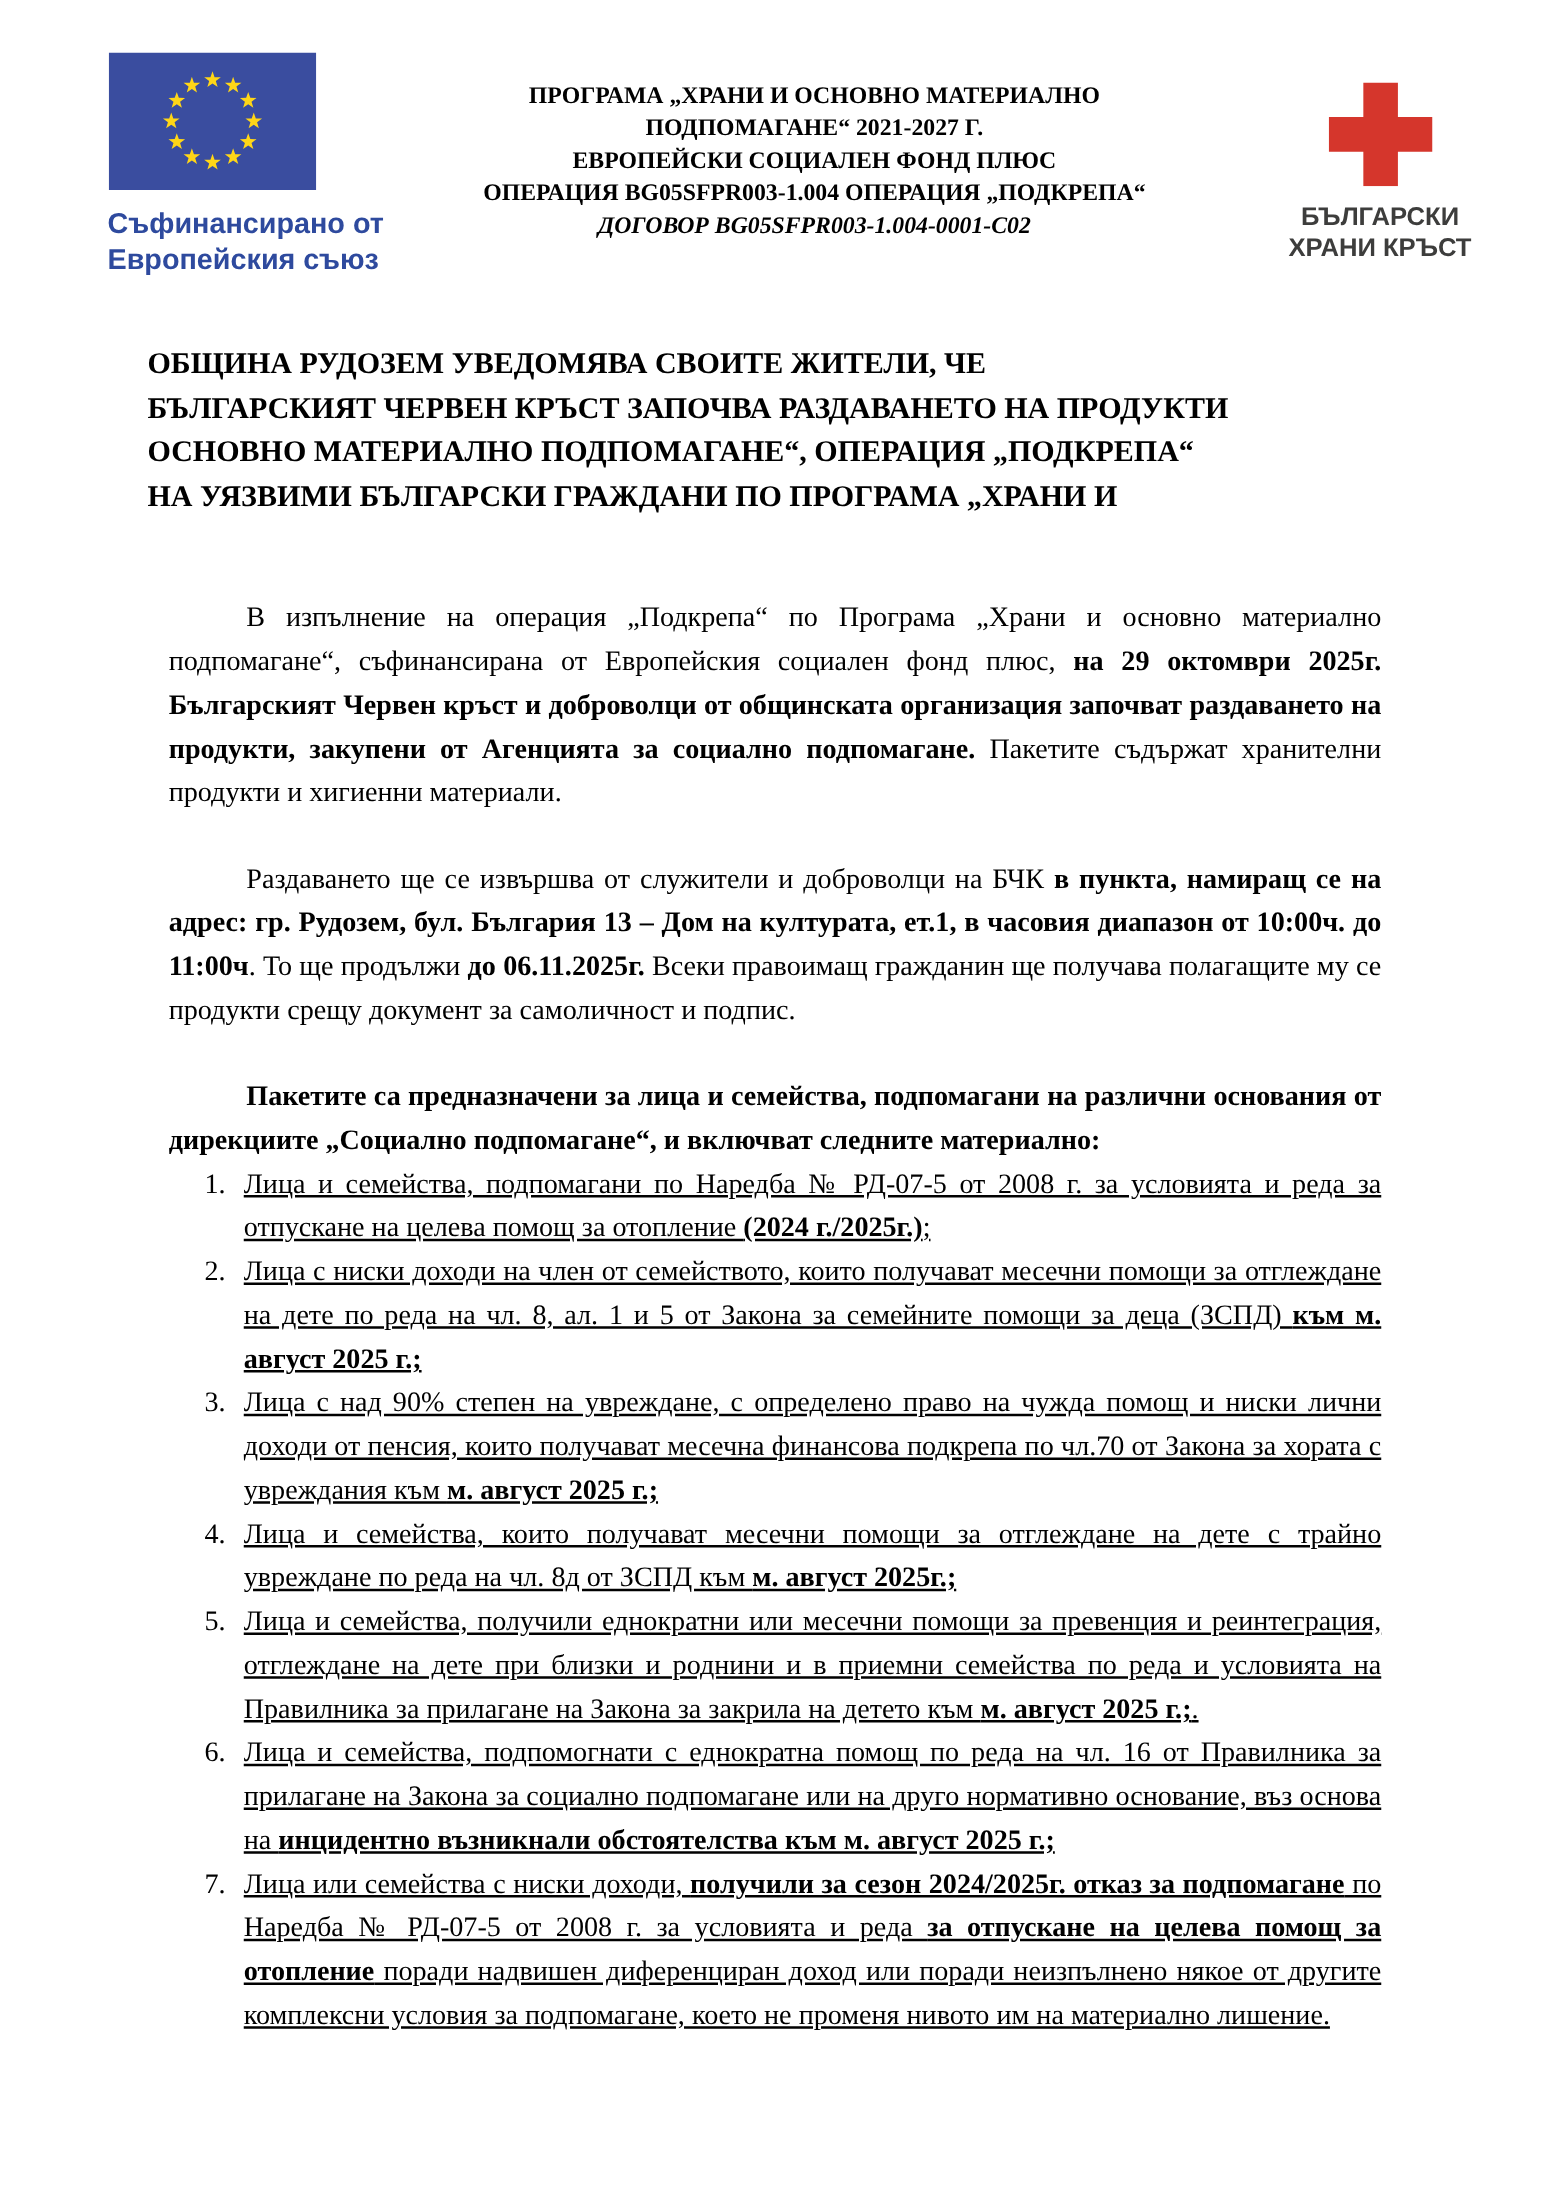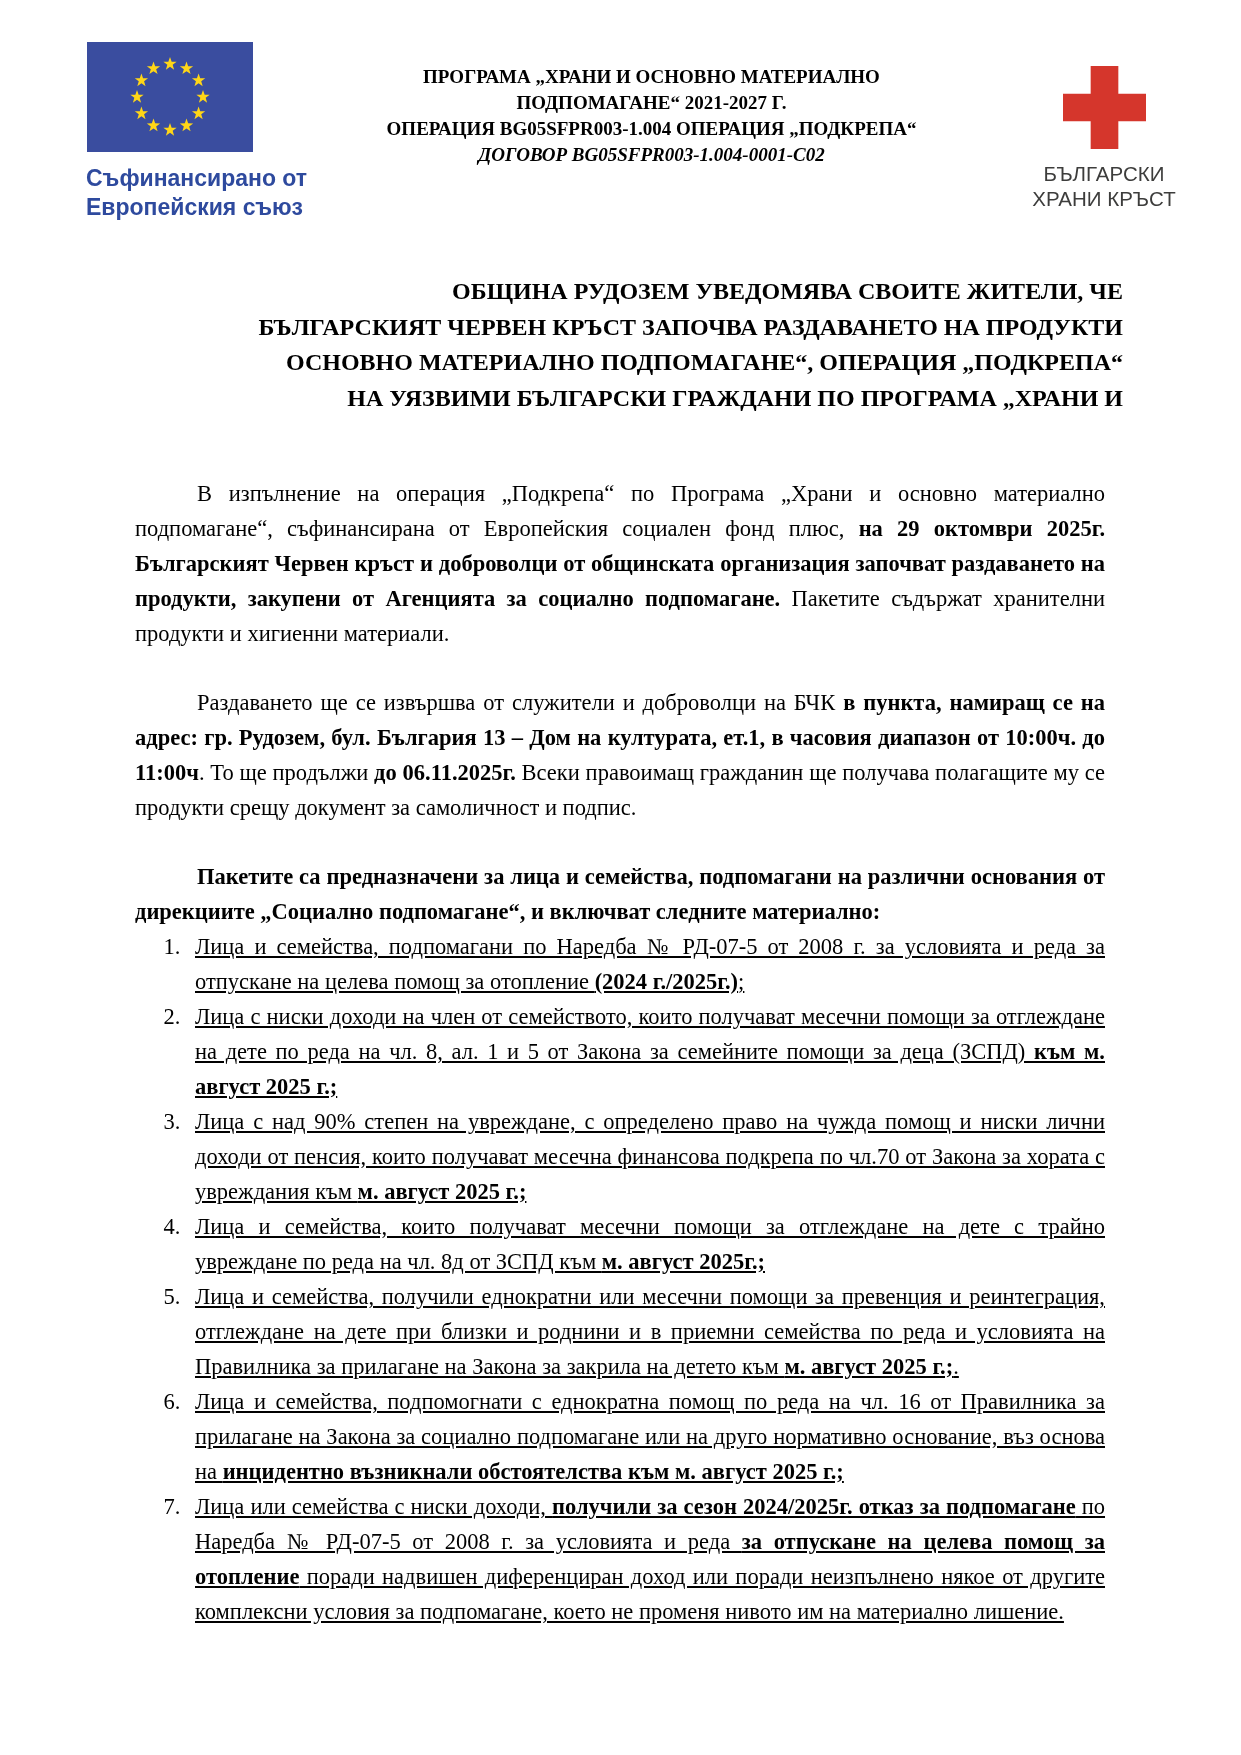--- a/index.html
+++ b/index.html
@@ -38,35 +38,34 @@
     font-weight: bold;
     font-size: 19px;
     line-height: 26px;
   }
   .center-block .contract-line { font-style: italic; }
   .rc-block { width: 190px; flex: 0 0 auto; text-align: center; padding-top: 28px; }
   .rc-cross { display: block; width: 83px; height: 83px; margin: 0 auto; }
   .rc-caption {
     margin-top: 12px;
     font-family: "Liberation Sans", sans-serif;
-    font-weight: normal;
+    font-weight: bold;
     font-size: 20.5px;
     line-height: 25px;
     color: #3D3D3C;
     white-space: nowrap;
   }
   
   .notice-title {
     margin-top: 52px;
     padding: 0 118px;
-    text-align: right;
+    text-align: left;
     font-weight: bold;
     font-size: 24px;
     line-height: 35.5px;
-    margin-left: 20px;
   }
   
   .content { padding: 0 136px 0 135px; font-size: 22.5px; line-height: 35px; }
   .para {
     margin-top: 34px;
     text-align: justify;
     text-indent: 62px;
   }
   .para.bold-para { font-weight: bold; margin-top: 34px; }
   .para:first-of-type { margin-top: 60px; }
@@ -110,20 +109,21 @@
       </svg>
       <div class="eu-caption">
         <div>Съфинансирано от</div>
         <div>Европейския съюз</div>
       </div>
     </div>
 
     <div class="center-block">
       <div>ПРОГРАМА „ХРАНИ И ОСНОВНО МАТЕРИАЛНО</div>
       <div>ПОДПОМАГАНЕ“ 2021-2027 Г.</div>
+      <div>ЕВРОПЕЙСКИ СОЦИАЛЕН ФОНД ПЛЮС</div>
       <div>ОПЕРАЦИЯ BG05SFPR003-1.004 ОПЕРАЦИЯ „ПОДКРЕПА“</div>
       <div class="contract-line">ДОГОВОР BG05SFPR003-1.004-0001-C02</div>
     </div>
 
     <div class="rc-block">
       <svg class="rc-cross" viewBox="0 0 84 84" xmlns="http://www.w3.org/2000/svg" aria-hidden="true">
         <path d="M28 0 H56 V28 H84 V56 H56 V84 H28 V56 H0 V28 H28 Z" fill="#D5362C"></path>
       </svg>
       <div class="rc-caption">
         <div>БЪЛГАРСКИ</div>

